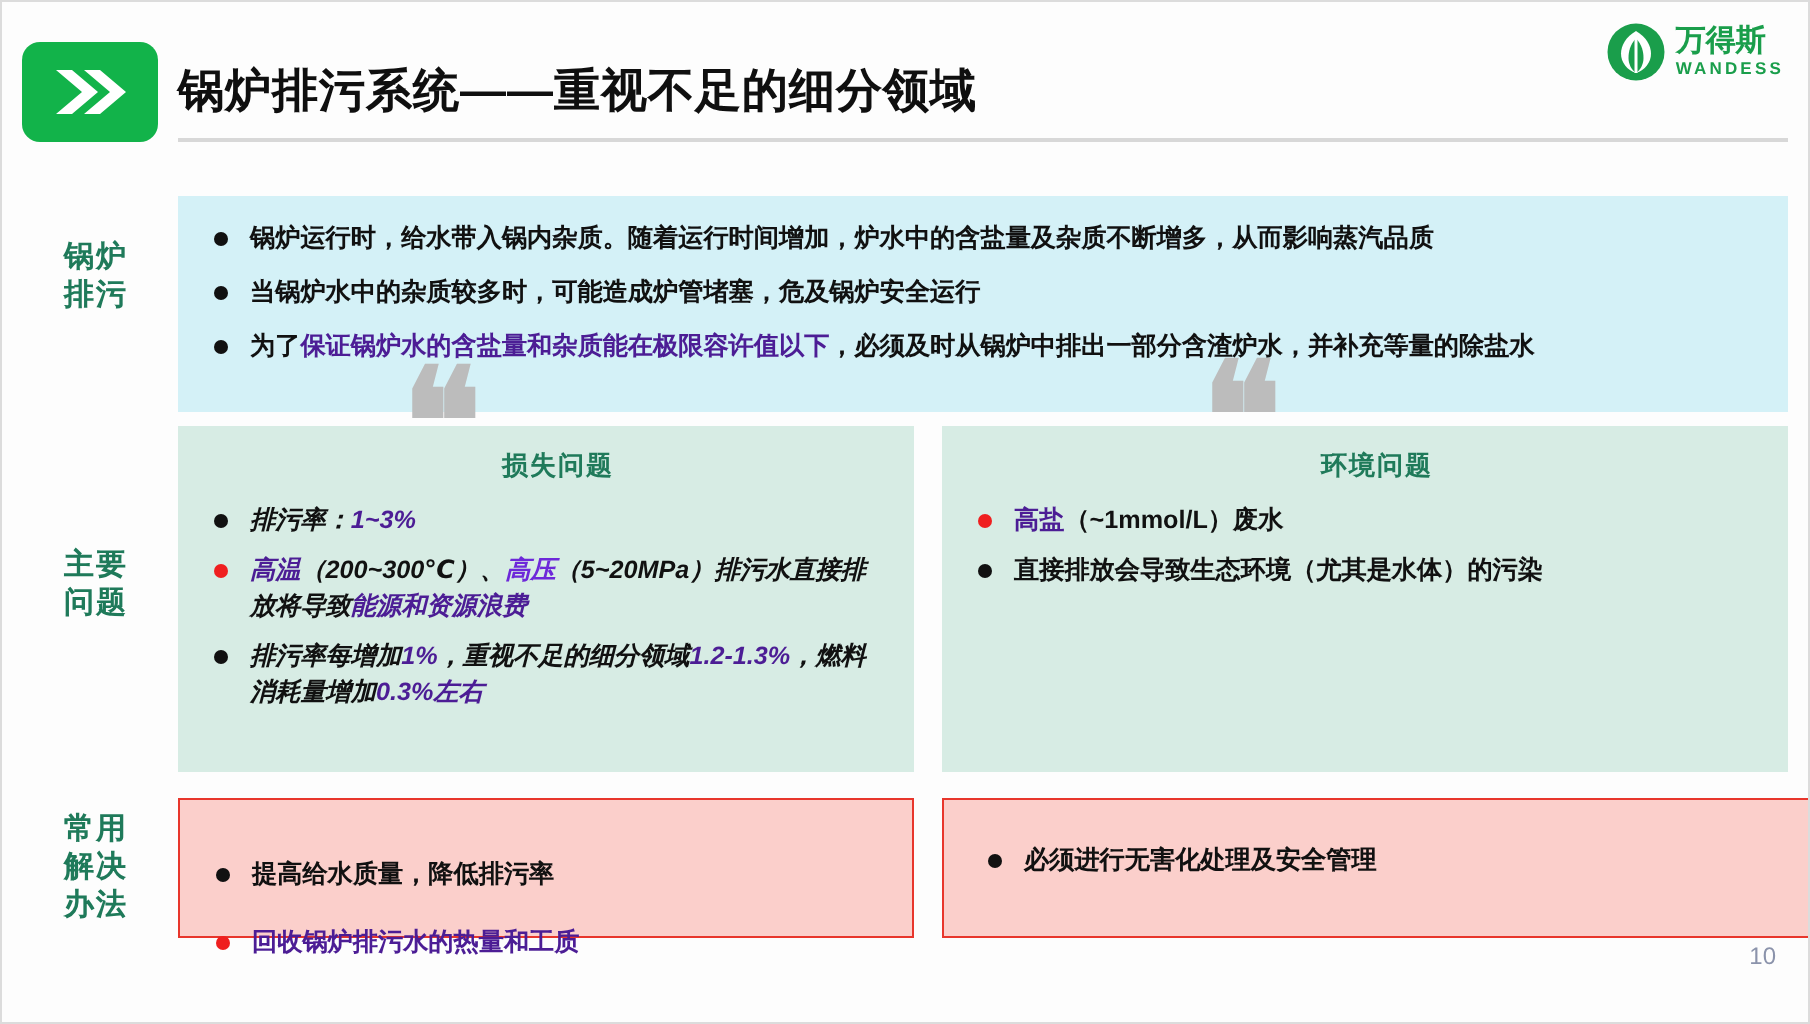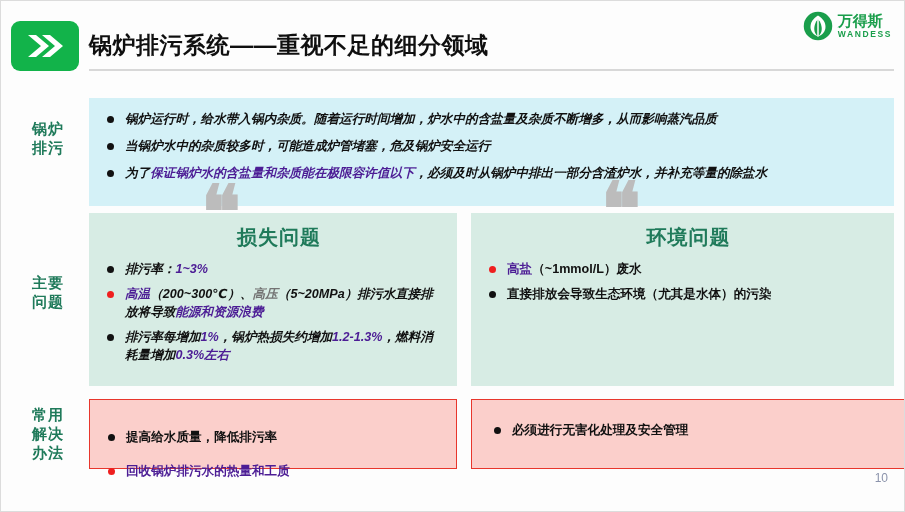--- a/index.html
+++ b/index.html
@@ -81,21 +81,21 @@
   #box-sol-left{
     left:88px;top:398px;width:368px;height:70px;
     background:#fbcfcb;border:1.5px solid #e8362c;
   }
   #box-sol-right{
     left:470px;top:398px;width:500px;height:70px;
     background:#fbcfcb;border:1.5px solid #e8362c;
   }
 
   .box-title{
-    text-align:center;color:#1f7a5a;font-weight:bold;font-size:20px;
+    text-align:center;color:#1f7a5a;font-weight:bold;font-size:13px;
     padding-top:11px;letter-spacing:1px;padding-left:12px;
   }
 
   ul.bl{margin:0;padding:0;list-style:none;}
   ul.bl li{
     position:relative;
     padding-left:22px;
     margin:0 0 7px 0;
     font-size:12.6px;line-height:1.42;
     color:#111;
@@ -103,29 +103,29 @@
   }
   ul.bl li:last-child{margin-bottom:0;}
   ul.bl li .dot{
     position:absolute;left:4px;top:5px;
     width:7px;height:7px;border-radius:50%;
     background:#111;
   }
   ul.bl li.red-dot .dot{background:#ef1f1f;}
 
   #box-intro ul.bl{padding:13px 16px 0 14px;}
-  #box-intro ul.bl li{margin-bottom:9px;font-style:italic;}
+  #box-intro ul.bl li{margin-bottom:9px;}
   #box-loss ul.bl{padding:10px 12px 0 14px;font-style:italic;}
   #box-env  ul.bl{padding:10px 12px 0 14px;}
   #box-sol-left  ul.bl{padding:13px 12px 0 14px;}
   #box-sol-right ul.bl{padding:22px 12px 0 18px;}
   #box-sol-left ul.bl li{margin-bottom:8px;margin-top:16px;}
 
   .r{color:#4c1d95;}
-  .g{color:#737373;}
+  .g{color:#6d28d9;}
 
   .pageno{
     position:absolute;right:16px;bottom:26px;
     font-size:12px;color:#8b93ab;
   }
 </style>
 </head>
 <body>
 
 <div id="slide">
@@ -176,21 +176,21 @@
   </div>
 
   <div class="quote" id="quote-1" style="color: rgb(188, 188, 188);">❝</div>
   <div class="quote" id="quote-2" style="color: rgb(188, 188, 188);">❝</div>
 
   <div class="box" id="box-loss" style="background: rgb(215, 236, 228);">
     <div class="box-title">损失问题</div>
     <ul class="bl" id="list-loss">
         <li><span class="dot"></span><span>排污率：</span><span class="r">1~3%</span></li>
         <li class="red-dot"><span class="dot"></span><span class="r">高温</span><span>（200~300℃）、</span><span class="g">高压</span><span>（5~20MPa）排污水直接排放将导致</span><span class="r">能源和资源浪费</span></li>
-        <li><span class="dot"></span><span>排污率每增加</span><span class="r">1%</span><span>，锅炉热损失约增加</span><span class="r">1.2-1.3%</span><span>，燃料消耗量增加</span><span class="r">0.3%左右</span></li>
+        <li><span class="dot"></span><span>排污率每增加</span><span class="r">1%</span><span>，重视不足的细分领域</span><span class="r">1.2-1.3%</span><span>，燃料消耗量增加</span><span class="r">0.3%左右</span></li>
       </ul>
   </div>
 
   <div class="box" id="box-env" style="background: rgb(215, 236, 228);">
     <div class="box-title">环境问题</div>
     <ul class="bl" id="list-env">
         <li class="red-dot"><span class="dot"></span><span class="r">高盐</span><span>（~1mmol/L）废水</span></li>
         <li><span class="dot"></span><span>直接排放会导致生态环境（尤其是水体）的污染</span></li>
       </ul>
   </div>

